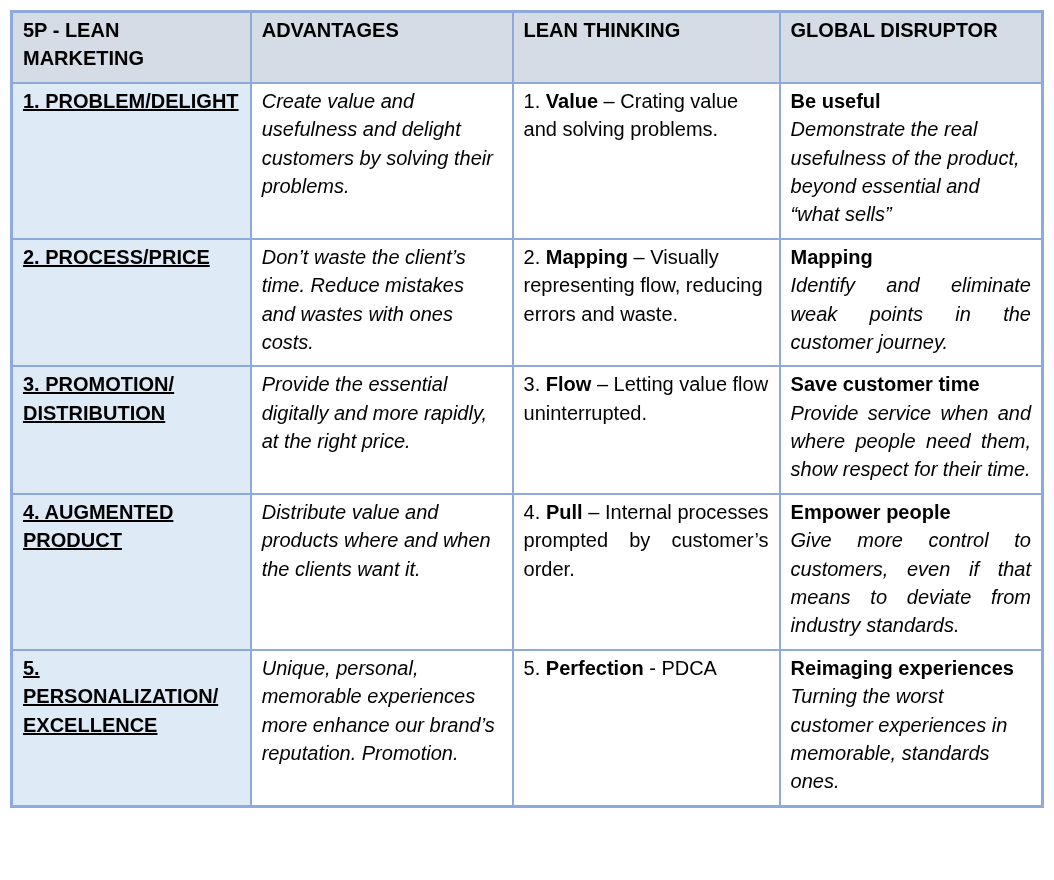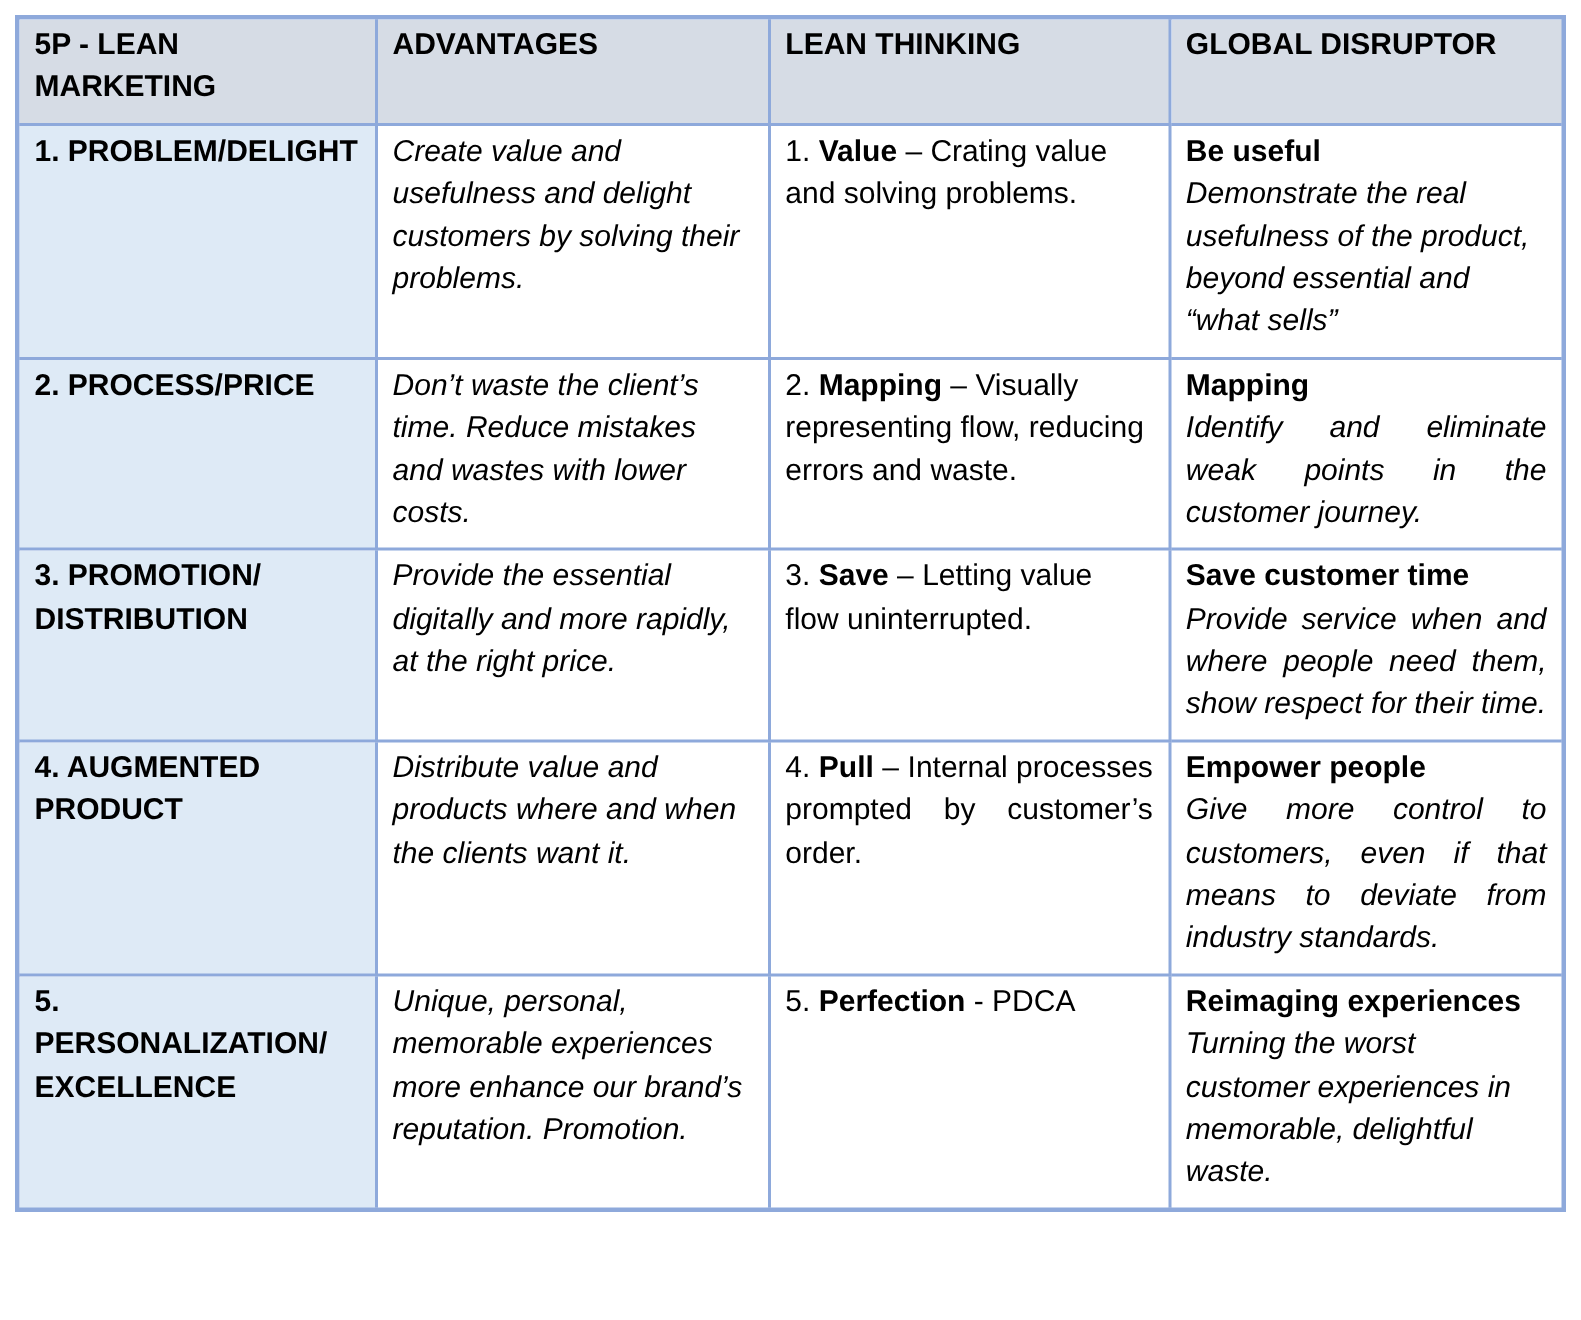--- a/index.html
+++ b/index.html
@@ -32,20 +32,21 @@
     overflow:hidden;
   }
   table.lean th{
     background:var(--header-row-bg);
     text-align:left;
     font-weight:700;
   }
   td.col0{
     background:var(--first-col-bg);
     font-weight:700;
+    text-decoration:underline;
   }
   .para{margin:0;}
   .b{font-weight:700;}
   .i{font-style:italic;margin-top:20px;}
   .align-justify{text-align:justify;}
 </style>
 </head>
 <body>
 
 <div class="page">
@@ -78,39 +79,39 @@
           <td class="col3">
             <div class="para"><span class="b">Be useful</span></div>
             <div class="para"><span class="i">Demonstrate the real usefulness of the product, beyond essential and “what sells”</span></div>
           </td>
         </tr>
         <tr>
           <td class="col0">
             <div class="para"><span class="b">2. PROCESS/PRICE</span></div>
           </td>
           <td class="col1">
-            <div class="para"><span class="i">Don’t waste the client’s time. Reduce mistakes and wastes with lower costs.</span></div>
+            <div class="para"><span class="i">Don’t waste the client’s time. Reduce mistakes and wastes with ones costs.</span></div>
           </td>
           <td class="col2">
             <div class="para"><span>2. </span><span class="b">Mapping</span><span> – Visually representing flow, reducing errors and waste.</span></div>
           </td>
           <td class="col3">
             <div class="para"><span class="b">Mapping</span></div>
             <div class="para align-justify"><span class="i">Identify and eliminate weak points in the customer journey.</span></div>
           </td>
         </tr>
         <tr>
           <td class="col0">
             <div class="para"><span class="b">3. PROMOTION/ DISTRIBUTION</span></div>
           </td>
           <td class="col1">
             <div class="para"><span class="i">Provide the essential digitally and more rapidly, at the right price.</span></div>
           </td>
           <td class="col2">
-            <div class="para"><span>3. </span><span class="b">Save</span><span> – Letting value flow uninterrupted.</span></div>
+            <div class="para"><span>3. </span><span class="b">Flow</span><span> – Letting value flow uninterrupted.</span></div>
           </td>
           <td class="col3">
             <div class="para"><span class="b">Save customer time</span></div>
             <div class="para align-justify"><span class="i">Provide service when and where people need them, show respect for their time.</span></div>
           </td>
         </tr>
         <tr>
           <td class="col0">
             <div class="para"><span class="b">4. AUGMENTED PRODUCT</span></div>
           </td>
@@ -130,18 +131,18 @@
             <div class="para"><span class="b">5. PERSONALIZATION/ EXCELLENCE</span></div>
           </td>
           <td class="col1">
             <div class="para"><span class="i">Unique, personal, memorable experiences more enhance our brand’s reputation. Promotion.</span></div>
           </td>
           <td class="col2">
             <div class="para"><span>5. </span><span class="b">Perfection</span><span> - PDCA</span></div>
           </td>
           <td class="col3">
             <div class="para"><span class="b">Reimaging experiences</span></div>
-            <div class="para"><span class="i">Turning the worst customer experiences in memorable, delightful waste.</span></div>
+            <div class="para"><span class="i">Turning the worst customer experiences in memorable, standards ones.</span></div>
           </td>
         </tr>
       </tbody>
   </table>
 </div>
 
 </body></html>

